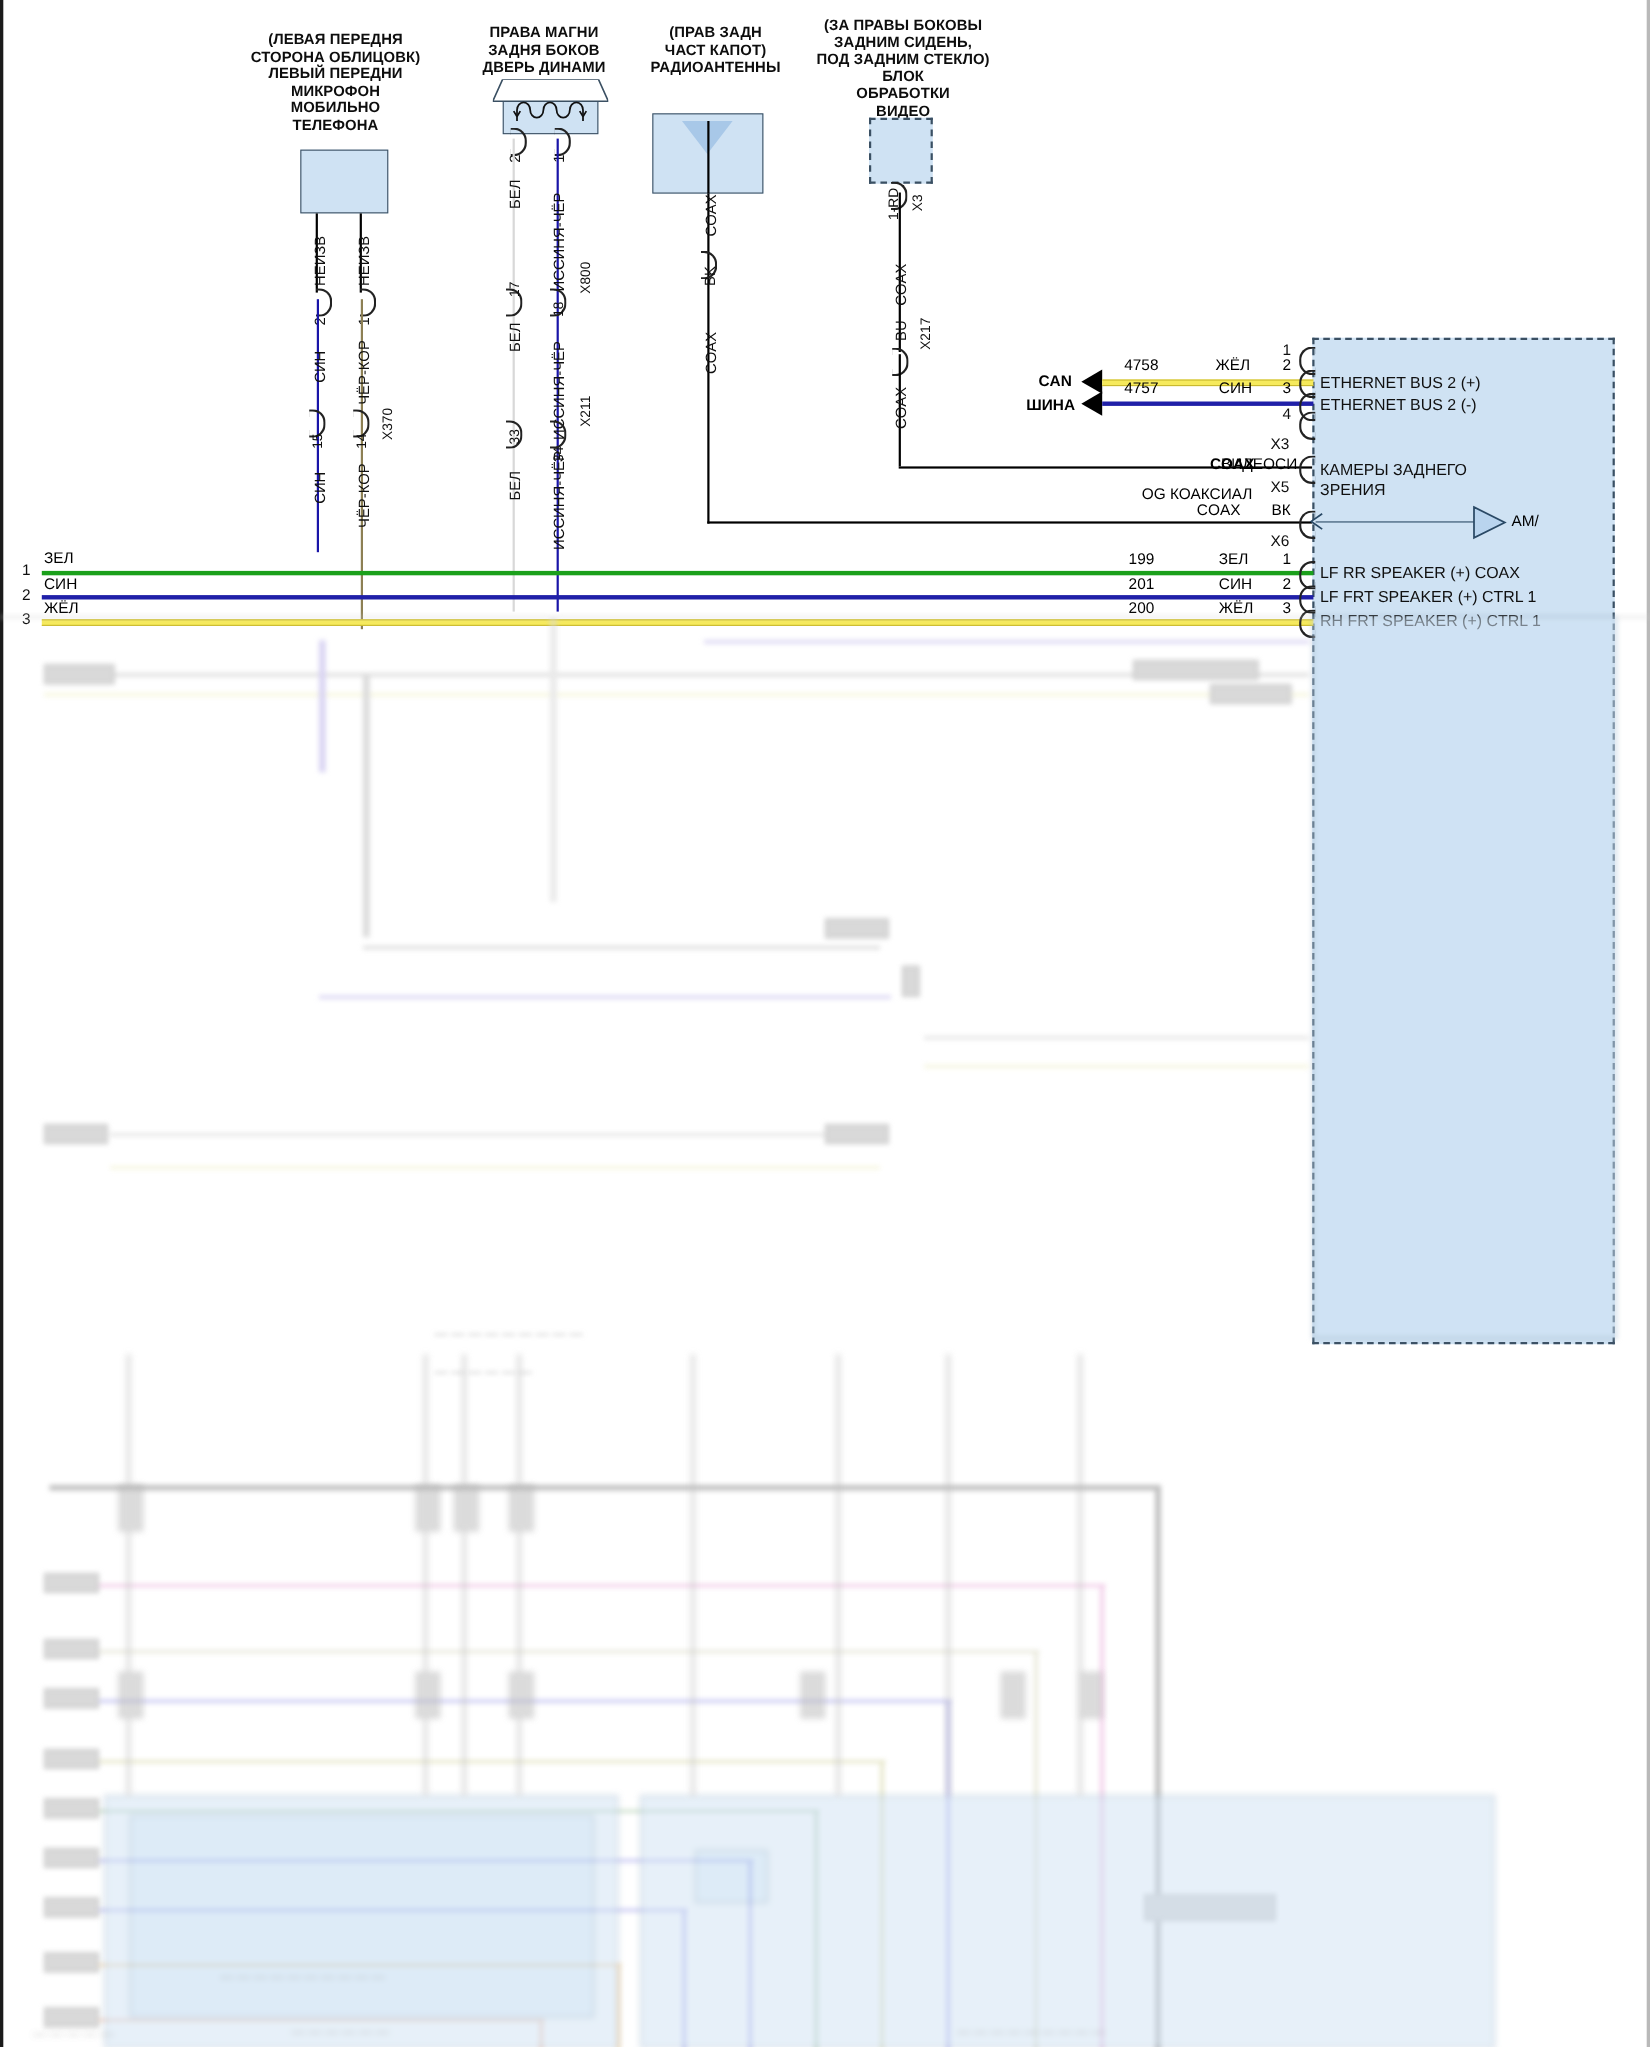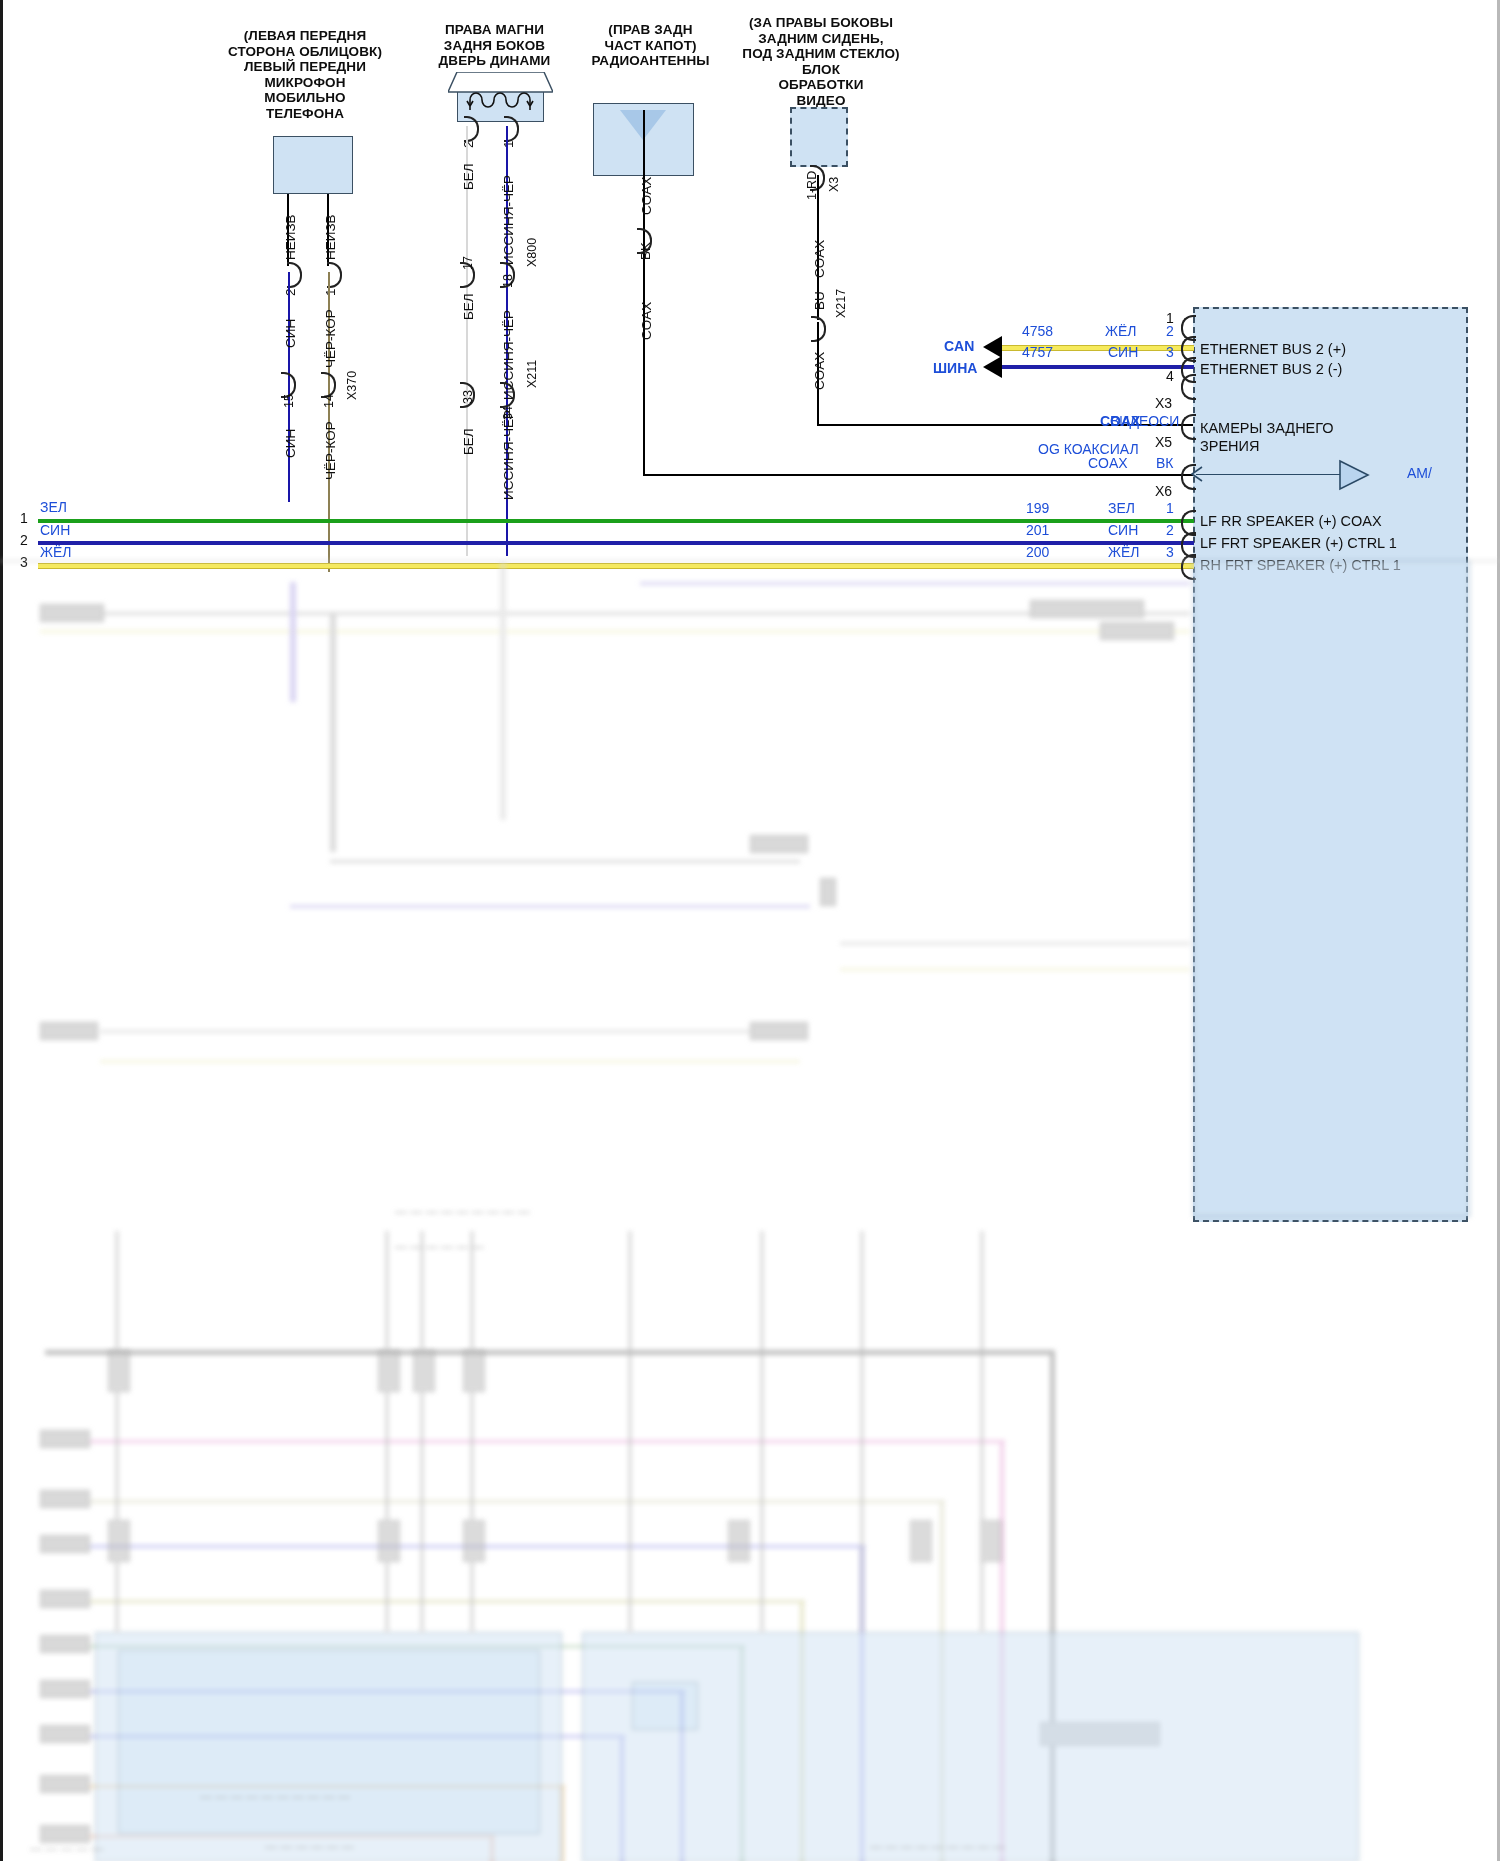--- a/index.html
+++ b/index.html
@@ -8,21 +8,21 @@
   #page{position:relative;width:1500px;height:1861px;background:#ffffff;overflow:hidden;}
 
   
   .page-frame{position:absolute;left:0;top:0;width:1500px;height:1861px;
               border-left:3px solid #1a1a1a;border-right:3px solid #b9b9b9;
               box-sizing:border-box;}
 
   .lbl{position:absolute;font-size:13.5px;line-height:15.5px;color:#0d0d0d;
        text-align:center;font-weight:bold;letter-spacing:.1px;white-space:pre-line;}
 
-  .txt{position:absolute;font-size:14px;color:#1d4ed8;white-space:nowrap;}
+  .txt{position:absolute;font-size:14px;color:#000000;white-space:nowrap;}
   .txt.b{font-weight:bold;}
   .vtxt{position:absolute;font-size:13.5px;color:#101010;white-space:nowrap;
         transform-origin:0 0;transform:rotate(-90deg);}
   .vtxt.sm{font-size:12.5px;}
 
   .box{position:absolute;background:#cfe2f3;border:1.6px solid #3b5063;box-sizing:border-box;}
   .box.dash{border:2px dashed #3b5063;}
   .wire{position:absolute;}
   .h{height:0;border-top-width:2.2px;border-top-style:solid;}
   .v{width:0;border-left-width:2.2px;border-left-style:solid;}
@@ -221,21 +221,21 @@
   <div class="cup l" style="left:1181px;top:464px;"></div>
   <div class="num" style="left:1155px;top:483px;">X6</div>
 
   <div class="wire h" style="left:1196px;top:474px;width:145px;border-top:1.6px solid #2b4a66;"></div>
   <svg style="position:absolute;left:1338px;top:459px;width:32px;height:32px;" viewBox="0 0 32 32">
     <polygon points="2,2 30,16 2,30" fill="#b9d4ee" stroke="#2b4a66" stroke-width="1.6"></polygon>
   </svg>
   <svg style="position:absolute;left:1190px;top:466px;width:16px;height:16px;" viewBox="0 0 16 16">
     <polyline points="12,1 2,8 12,15" fill="none" stroke="#2b4a66" stroke-width="1.6"></polyline>
   </svg>
-  <div class="txt" style="left:1374px;top:465px;margin-left:33px;">AM/</div>
+  <div class="txt" style="left:1374px;top:465px;">AM/</div>
 
   <div class="num" style="left:20px;top:510px;">1</div>
   <div class="txt" style="left:40px;top:499px;">ЗЕЛ</div>
   <div class="sig grn" style="left:38px;top:519px;width:1156px;"></div>
   <div class="txt" style="left:1026px;top:500px;">199</div>
   <div class="txt" style="left:1108px;top:500px;">ЗЕЛ</div>
   <div class="txt" style="left:1166px;top:500px;">1</div>
   <div class="cup l" style="left:1181px;top:510px;"></div>
   <div class="modlabel" style="left:1200px;top:513px;">LF RR SPEAKER (+) COAX</div>
 

